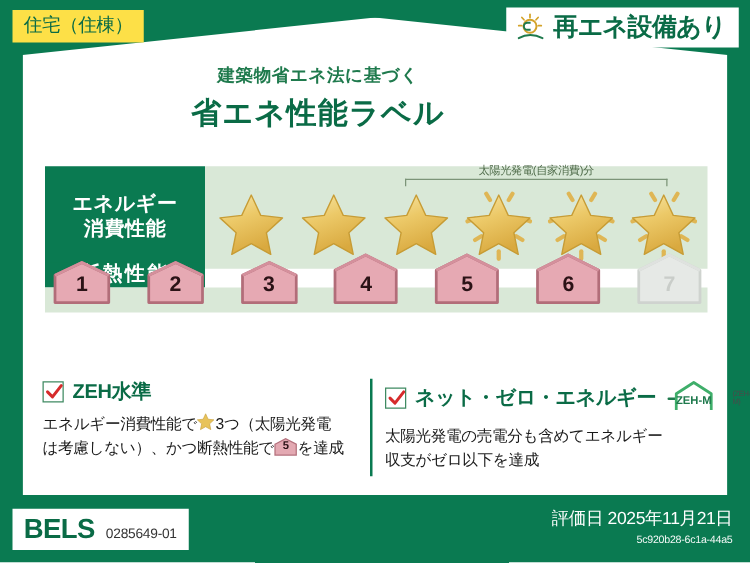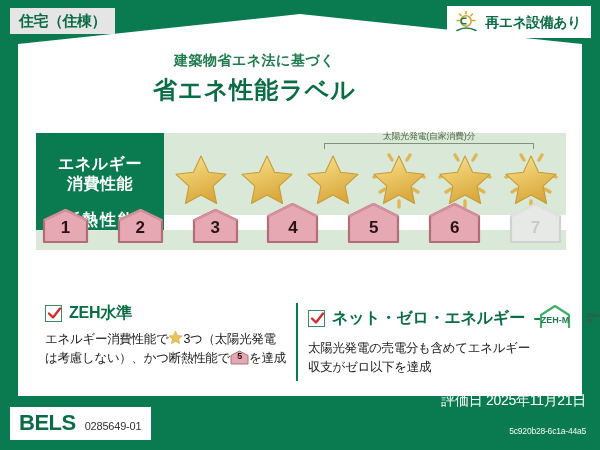--- a/index.html
+++ b/index.html
@@ -21,23 +21,23 @@
     left: 18px; top: 14px;
     width: 564px; height: 382px;
     background: #ffffff;
     clip-path: polygon(50% 0%, 100% 30px, 100% 100%, 0% 100%, 0% 30px);
   }
 
   
   .corner-tag {
     position: absolute;
     left: 10px; top: 8px;
-    background: #e5e5e5;
+    background: #fde047;
     color: #0a6b46;
-    font-weight: bold;
+    font-weight: normal;
     font-size: 15px;
     letter-spacing: -0.5px;
     padding: 5px 9px 6px 9px;
     z-index: 6;
     line-height: 1;
   }
 
   
   .renew-badge {
     position: absolute;
@@ -46,21 +46,21 @@
     z-index: 6;
     display: flex;
     align-items: center;
     gap: 5px;
     padding: 4px 10px 4px 7px;
     line-height: 1;
   }
   .renew-badge .txt {
     color: #0a6b46;
     font-weight: bold;
-    font-size: 14px;
+    font-size: 20px;
     letter-spacing: -0.5px;
   }
   .sun-icon { width: 26px; height: 24px; display:block; }
 
   
   .title-wrap {
     position: absolute;
     left: 0; top: 52px; width: 509px;
     text-align: center;
     z-index: 5;
@@ -166,21 +166,21 @@
     color: #2b1216;
   }
   .hnum.off { color: #c9cdc9; }
 
   
   .info {
     position: absolute;
     top: 303px;
     z-index: 5;
   }
-  .info-left  { left: 45px;  width: 258px; }
+  .info-left  { left: 34px;  width: 258px; }
   .info-right { left: 308px; width: 262px; }
 
   .info-head {
     display: flex;
     align-items: center;
     gap: 7px;
     margin-bottom: 6px;
   }
   .chk {
     width: 17px; height: 17px;
@@ -238,21 +238,21 @@
   .f-num  { font-size: 11px; color: #333; letter-spacing: -0.2px; }
 
   .footer-right {
     position: absolute;
     right: 14px; bottom: 14px;
     text-align: right;
     color: #ffffff;
     z-index: 6;
   }
   .f-date { font-size: 14px; letter-spacing: -0.3px; }
-  .f-uuid { font-size: 8.5px; margin-top: 16px; letter-spacing: -0.2px; opacity: .95; }
+  .f-uuid { font-size: 8.5px; margin-top: 2px; letter-spacing: -0.2px; opacity: .95; }
 </style>
 </head>
 <body>
 
 <div id="label">
 
   <div class="house-body"></div>
 
   <div class="corner-tag">住宅（住棟）</div>
 

